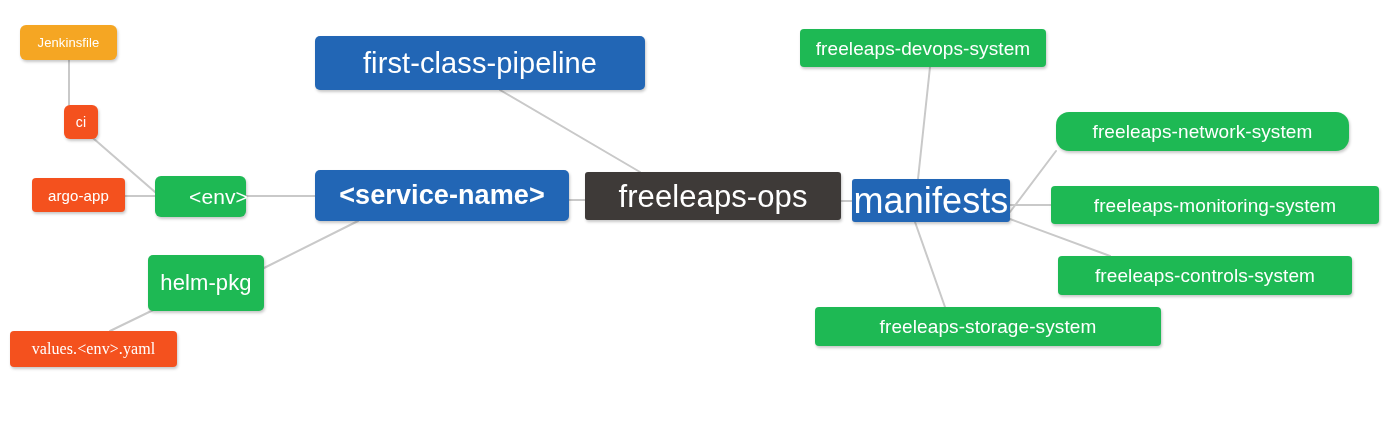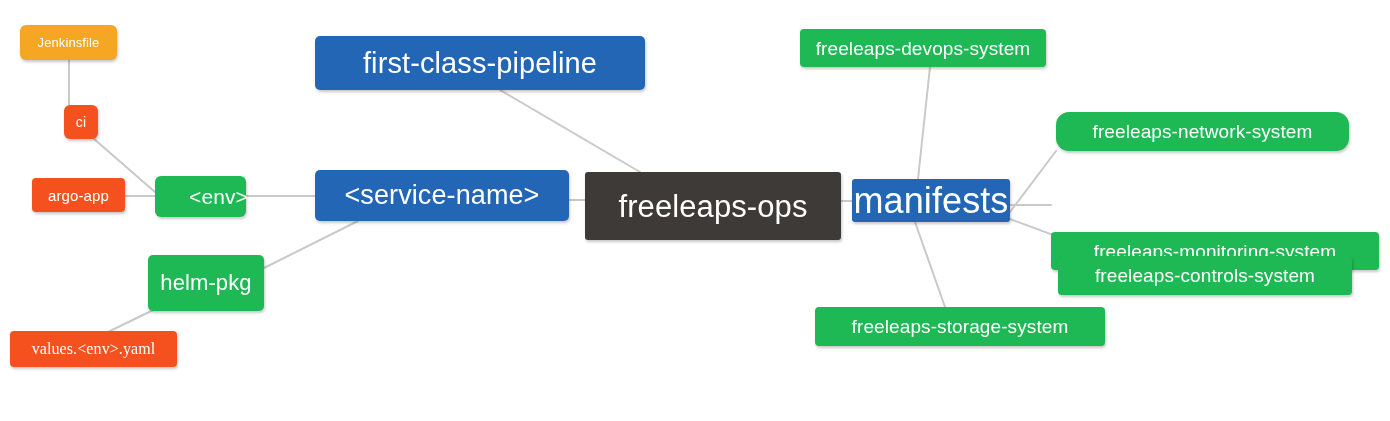--- a/index.html
+++ b/index.html
@@ -68,22 +68,22 @@
       <line x1="915" y1="222" x2="945" y2="307" stroke="#c9c9c9" stroke-width="2" stroke-linecap="round"></line>
     </svg>
   <div id="node-layer">
       <div class="node" style="left: 20px; top: 25px; width: 97px; height: 35px; background: rgb(245, 166, 35); font-size: 13px; border-radius: 6px;">Jenkinsfile</div>
       <div class="node" style="left: 64px; top: 105px; width: 34px; height: 34px; background: rgb(244, 81, 30); font-size: 14px; border-radius: 6px;">ci</div>
       <div class="node" style="left: 32px; top: 178px; width: 93px; height: 34px; background: rgb(244, 81, 30); font-size: 15px; border-radius: 4px;">argo-app</div>
       <div class="node" style="left: 155px; top: 176px; width: 91px; height: 41px; background: rgb(30, 185, 84); font-size: 21px; border-radius: 6px; padding-left: 36px;">&lt;env&gt;</div>
       <div class="node" style="left: 148px; top: 255px; width: 116px; height: 56px; background: rgb(30, 185, 84); font-size: 22px; border-radius: 5px;">helm-pkg</div>
       <div class="node" style="left: 10px; top: 331px; width: 167px; height: 36px; background: rgb(244, 81, 30); font-size: 16px; border-radius: 4px; font-family: Liberation Serif, serif;">values.&lt;env&gt;.yaml</div>
       <div class="node" style="left: 315px; top: 36px; width: 330px; height: 54px; background: rgb(34, 102, 181); font-size: 29px; border-radius: 5px;">first-class-pipeline</div>
-      <div class="node" style="left: 315px; top: 170px; width: 254px; height: 51px; background: rgb(34, 102, 181); font-size: 27px; border-radius: 5px;">&lt;service-name&gt;</div>
-      <div class="node root" style="left: 585px; top: 172px; width: 256px; height: 68px; background: rgb(62, 58, 56); font-size: 31px; border-radius: 3px;">freeleaps-ops</div>
+      <div class="node" style="left: 315px; top: 170px; width: 254px; height: 51px; background: rgb(34, 102, 181); font-size: 27px; border-radius: 5px; font-weight: bold;">&lt;service-name&gt;</div>
+      <div class="node root" style="left: 585px; top: 172px; width: 256px; height: 48px; background: rgb(62, 58, 56); font-size: 31px; border-radius: 3px;">freeleaps-ops</div>
       <div class="node" style="left: 852px; top: 179px; width: 158px; height: 43px; background: rgb(34, 102, 181); font-size: 36px; border-radius: 3px;">manifests</div>
       <div class="node" style="left: 800px; top: 29px; width: 246px; height: 38px; background: rgb(30, 185, 84); font-size: 19px; border-radius: 4px;">freeleaps-devops-system</div>
       <div class="node" style="left: 1056px; top: 112px; width: 293px; height: 39px; background: rgb(30, 185, 84); font-size: 19px; border-radius: 13px;">freeleaps-network-system</div>
-      <div class="node" style="left: 1051px; top: 186px; width: 328px; height: 38px; background: rgb(30, 185, 84); font-size: 19px; border-radius: 4px; margin-top: 46px;">freeleaps-monitoring-system</div>
+      <div class="node" style="left: 1051px; top: 186px; width: 328px; height: 38px; background: rgb(30, 185, 84); font-size: 19px; border-radius: 4px;">freeleaps-monitoring-system</div>
       <div class="node" style="left: 1058px; top: 256px; width: 294px; height: 39px; background: rgb(30, 185, 84); font-size: 19px; border-radius: 4px;">freeleaps-controls-system</div>
-      <div class="node" style="left: 815px; top: 307px; width: 290px; height: 39px; background: rgb(30, 185, 84); font-size: 19px; border-radius: 4px;">freeleaps-storage-system</div>
+      <div class="node" style="left: 815px; top: 307px; width: 346px; height: 39px; background: rgb(30, 185, 84); font-size: 19px; border-radius: 4px;">freeleaps-storage-system</div>
     </div>
 </div>
 
 </body></html>

